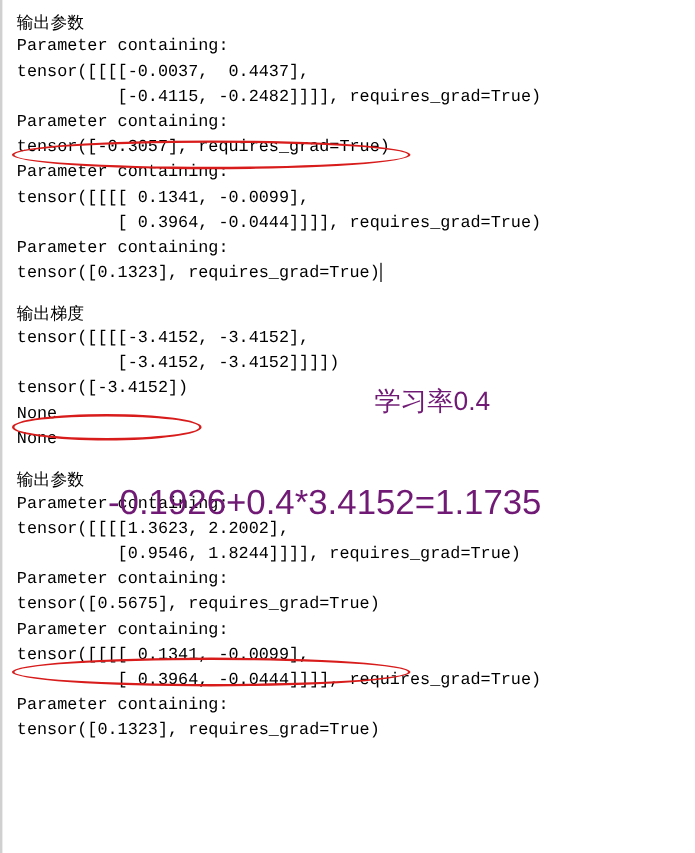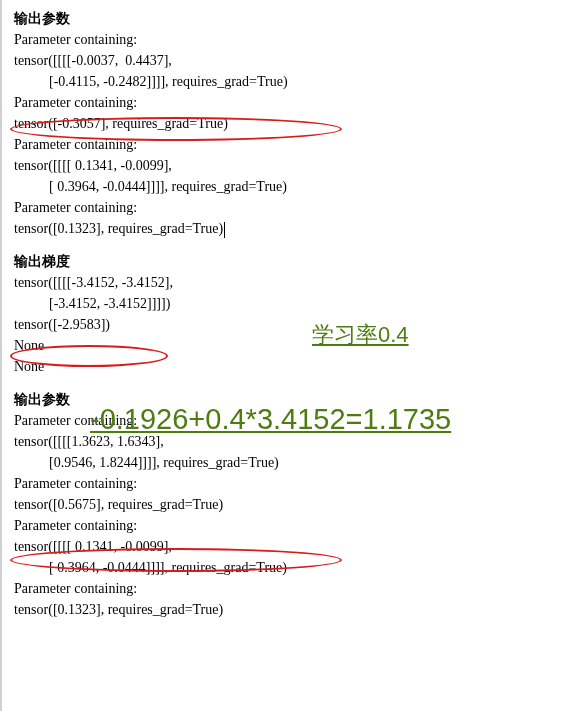--- a/index.html
+++ b/index.html
@@ -1,57 +1,55 @@
 <!DOCTYPE html>
 <html><head>
   <meta charset="utf-8">
   <style>
     * {
       margin: 0;
       padding: 0;
       box-sizing: border-box;
-      font-family: Liberation Serif, serif;
     }
     body {
       width: 579px;
       height: 711px;
       background: #ffffff;
       font-family: "Consolas", "Courier New", monospace;
       font-size: 14px;
       color: #000000;
       padding: 8px 12px;
       position: relative;
       line-height: 1.5;
       border-left: 2px solid #d0d0d0;
     }
     .line {
       white-space: pre;
       position: relative;
     }
     .heading {
       font-family: "Microsoft YaHei", "SimSun", sans-serif;
-      font-weight: bold;
+      font-weight: normal;
     }
     .blank {
       height: 12px;
     }
     .circle {
       position: absolute;
       border: 2px solid #d81b1b;
       border-radius: 50% / 50%;
       pointer-events: none;
     }
     .annotation {
       position: absolute;
-      color: #4d7c0f;
+      color: #701a75;
       font-family: "Microsoft YaHei", "SimSun", sans-serif;
       font-size: 22px;
       font-weight: normal;
       pointer-events: none;
-      text-decoration: underline;
     }
     .cursor {
       display: inline-block;
       width: 1px;
       height: 16px;
       background: #000;
       vertical-align: middle;
       margin-left: 1px;
     }
   </style>
@@ -68,29 +66,29 @@
 <div class="line">tensor([[[[ 0.1341, -0.0099],</div>
 <div class="line">          [ 0.3964, -0.0444]]]], requires_grad=True)</div>
 <div class="line">Parameter containing:</div>
 <div class="line"><span>tensor([0.1323], requires_grad=True)</span><span class="cursor"></span></div>
 
 <div class="blank"></div>
 
 <div class="line heading">输出梯度</div>
 <div class="line">tensor([[[[-3.4152, -3.4152],</div>
 <div class="line">          [-3.4152, -3.4152]]]])</div>
-<div class="line">tensor([-2.9583])</div>
+<div class="line">tensor([-3.4152])</div>
 <div class="line">None</div>
 <div class="line">None</div>
 
 <div class="blank"></div>
 
 <div class="line heading">输出参数</div>
 <div class="line">Parameter containing:</div>
-<div class="line">tensor([[[[1.3623, 1.6343],</div>
+<div class="line">tensor([[[[1.3623, 2.2002],</div>
 <div class="line">          [0.9546, 1.8244]]]], requires_grad=True)</div>
 <div class="line">Parameter containing:</div>
 <div class="line">tensor([0.5675], requires_grad=True)</div>
 <div class="line">Parameter containing:</div>
 <div class="line">tensor([[[[ 0.1341, -0.0099],</div>
 <div class="line">          [ 0.3964, -0.0444]]]], requires_grad=True)</div>
 <div class="line">Parameter containing:</div>
 <div class="line">tensor([0.1323], requires_grad=True)</div>
 
 <div class="circle" style="left:8px; top:117px; width:332px; height:24px;"></div>

